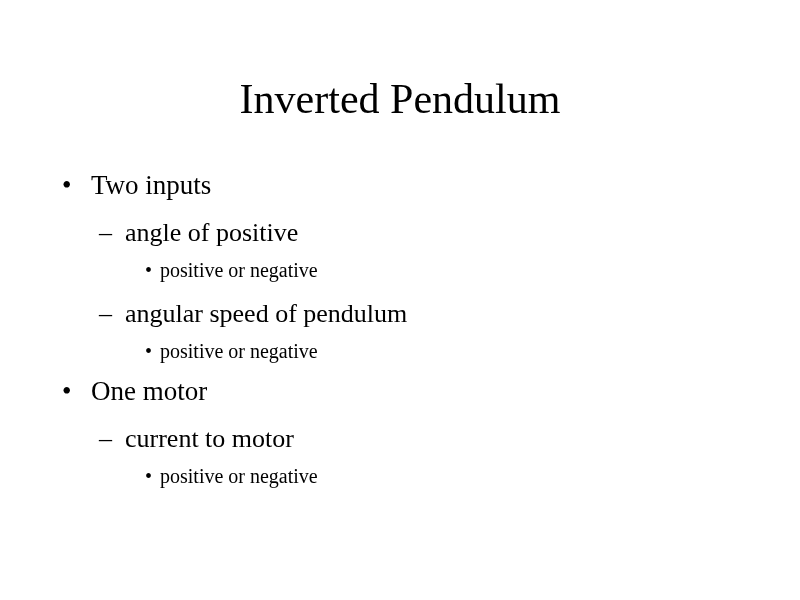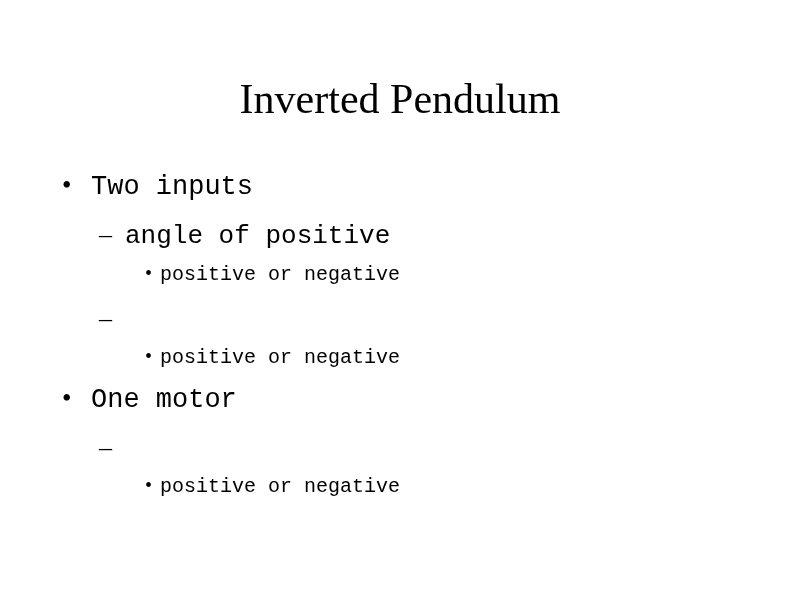--- a/index.html
+++ b/index.html
@@ -44,21 +44,20 @@
     align-items: baseline;
     line-height: 1;
     white-space: nowrap;
   }
   .item .marker {
     display: inline-block;
     flex: 0 0 auto;
   }
   .item .text {
     display: inline-block;
-    font-family: Liberation Mono, monospace;
   }
   .l1 {
     font-size: 27px;
     padding-left: 62px;
     margin-top: 17px;
   }
   .l1 .marker { width: 29px; }
   .l2 {
     font-size: 26px;
     padding-left: 99px;
@@ -86,30 +85,32 @@
       <div class="item l2">
         <span class="marker">–</span>
         <span class="text">angle of positive</span>
       </div>
       <div class="item l3">
         <span class="marker">•</span>
         <span class="text">positive or negative</span>
       </div>
       <div class="item l2">
         <span class="marker">–</span>
+        <span class="text">angular speed of pendulum</span>
       </div>
       <div class="item l3">
         <span class="marker">•</span>
         <span class="text">positive or negative</span>
       </div>
       <div class="item l1">
         <span class="marker">•</span>
         <span class="text">One motor</span>
       </div>
       <div class="item l2">
         <span class="marker">–</span>
+        <span class="text">current to motor</span>
       </div>
       <div class="item l3">
         <span class="marker">•</span>
         <span class="text">positive or negative</span>
       </div>
     </div>
 </div>
 
 </body></html>

